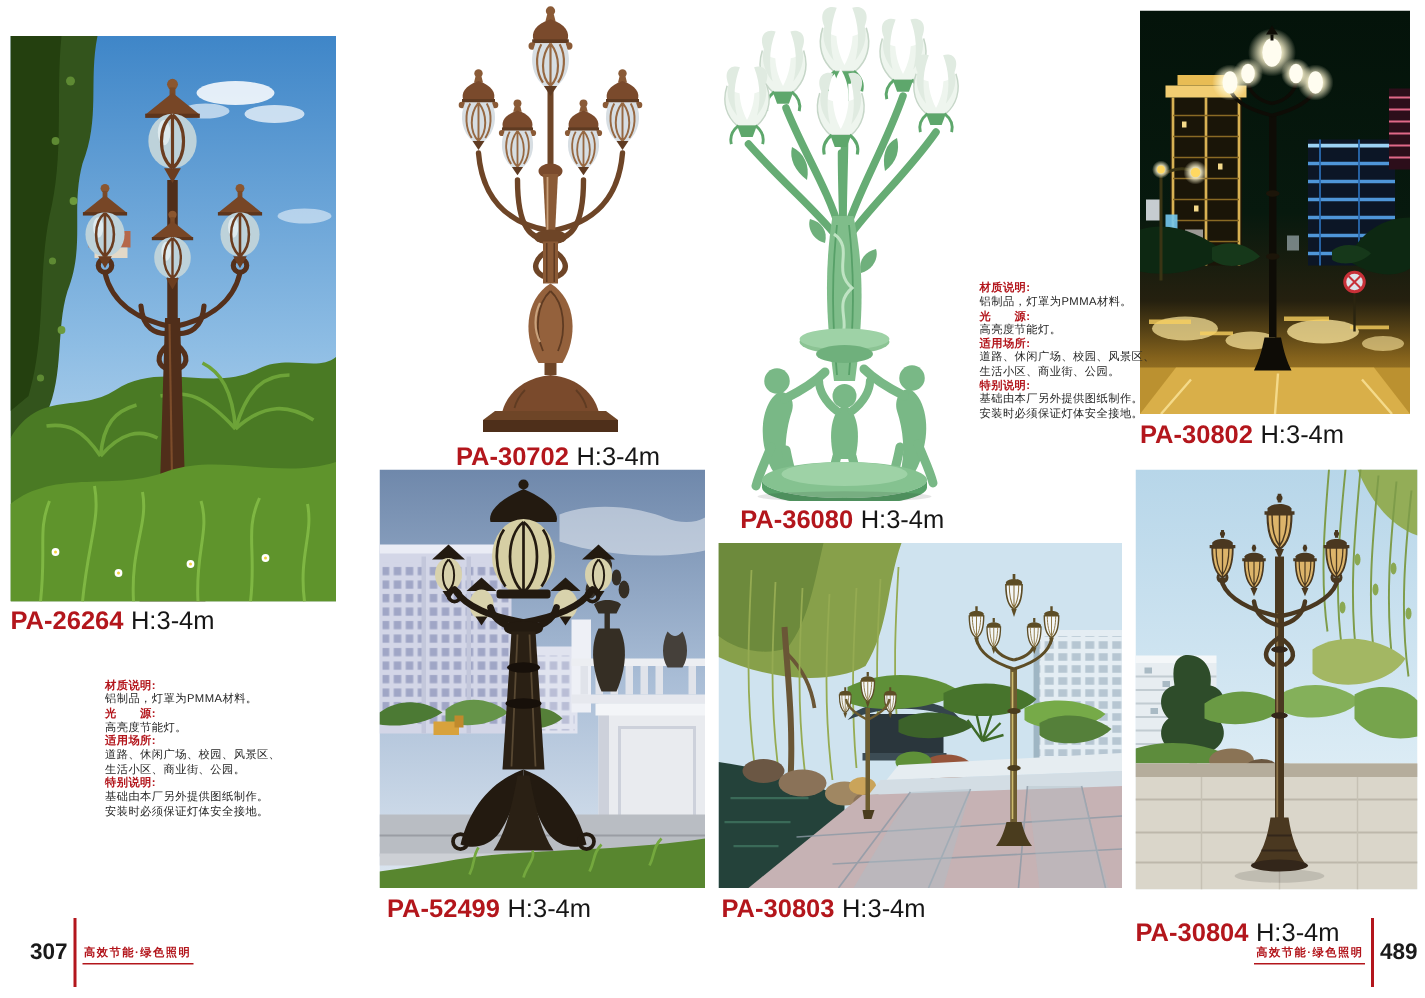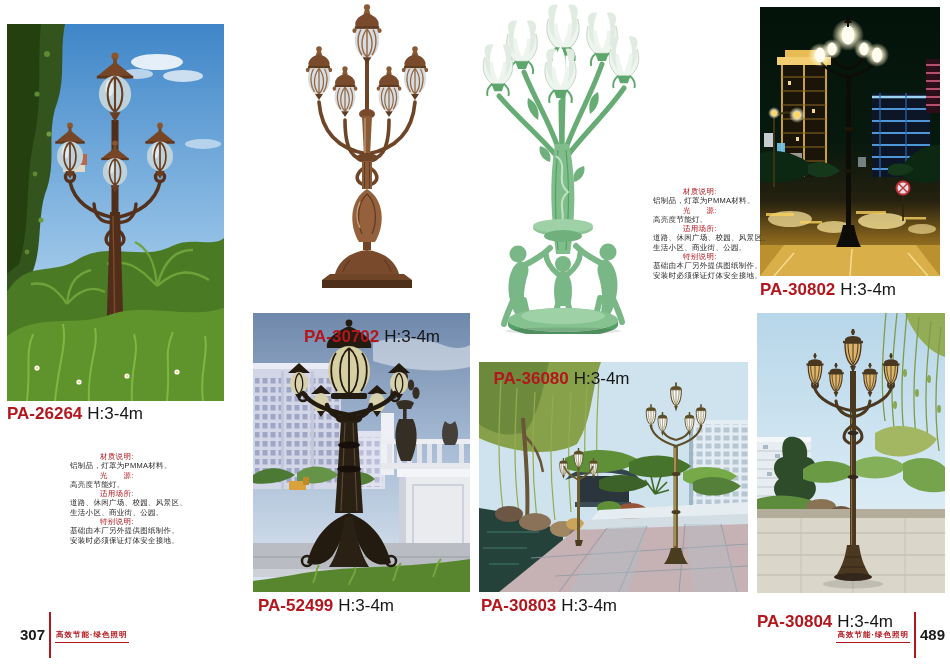--- a/index.html
+++ b/index.html
@@ -3,23 +3,23 @@
 <meta charset="utf-8">
 <style>
   html,body{margin:0;padding:0;background:#ffffff;}
   body{font-family:"Liberation Sans","DejaVu Sans",sans-serif;}
   .page{position:relative;width:950px;height:665px;background:#fff;overflow:hidden;}
   .photo{position:absolute;}
   .photo svg{display:block;width:100%;height:100%;}
   .plabel{position:absolute;font-size:17px;white-space:nowrap;}
   .plabel .code{color:#b3161c;font-weight:bold;}
   .plabel .ht{color:#161616;margin-left:5px;}
-  .plabel.center{text-align:center;margin-top:32px;}
+  .plabel.center{text-align:center;}
   .spec{position:absolute;font-size:7.5px;line-height:9.3px;color:#262626;white-space:nowrap;letter-spacing:.3px;}
-  .spec .head{color:#b3161c;font-weight:normal;margin-left:30px;}
+  .spec .head{color:#b3161c;font-weight:bold;}
   .footer{position:absolute;top:612px;display:flex;align-items:center;}
   .footer .pg{font-size:15px;font-weight:bold;color:#1a1a1a;line-height:16px;}
   .footer .vline{width:2px;height:46px;background:#b3161c;margin:0 4px;}
   .footer .slog{font-size:7.5px;font-weight:bold;color:#b3161c;border-bottom:1.5px solid #b3161c;padding:3px 1px 2px 1px;letter-spacing:1px;}
 </style>
 </head>
 <body>
 
 <div class="page">
 

